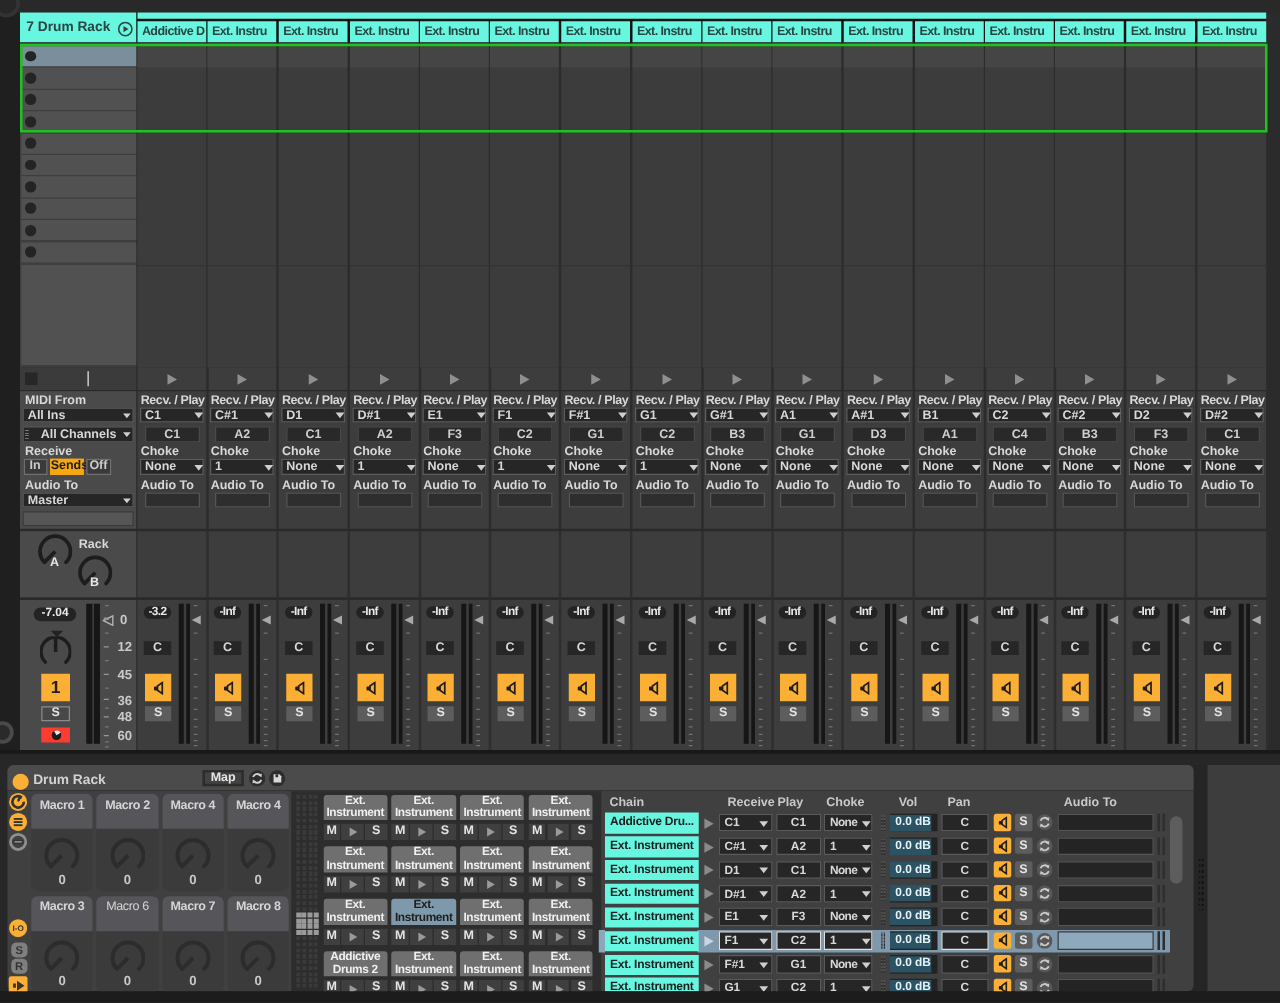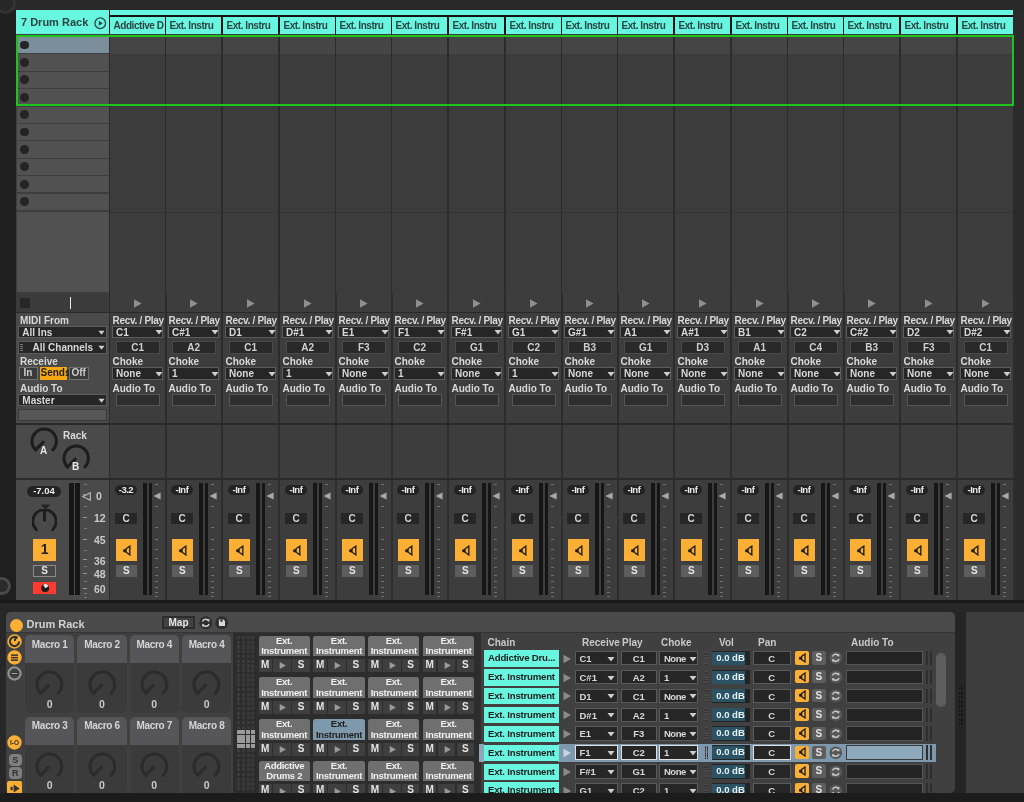--- a/index.html
+++ b/index.html
@@ -1011,21 +1011,21 @@
 <div style="left:25.0px;top:716.9px;width:49.4px;height:77.2px;background:#3b3b3b;border-radius:5px"></div>
 <div style="left:25.0px;top:716.9px;width:49.4px;height:28px;background:#56565a;border-radius:5px 5px 0 0"></div>
 <div style="left:25.0px;top:720.4px;width:49.4px;text-align:center;font-size:10px;font-weight:bold;color:#d5d5d5;letter-spacing:-0.3px">Macro 3</div>
 <svg style="position:absolute;left:35.300000000000004px;top:751.8px" width="28.8" height="28.8" viewBox="0 0 28.8 28.8">
     <path d="M 5.6332 23.166800000000002 A 12.4 12.4 0 1 1 23.166800000000002 23.166800000000002" fill="none" stroke="#2c2c2c" stroke-width="3.2" stroke-linecap="round"></path>
     <line x1="14.4" y1="14.4" x2="5.1" y2="23.700000000000003" stroke="#2c2c2c" stroke-width="3.2"></line>
   </svg>
 <div style="left:25.0px;top:779.4px;width:49.4px;text-align:center;font-size:10.5px;font-weight:bold;color:#c9c9c9">0</div>
 <div style="left:77.3px;top:716.9px;width:49.4px;height:77.2px;background:#3b3b3b;border-radius:5px"></div>
 <div style="left:77.3px;top:716.9px;width:49.4px;height:28px;background:#56565a;border-radius:5px 5px 0 0"></div>
-<div style="left:77.3px;top:720.4px;width:49.4px;text-align:center;font-size:10px;font-weight:bold;color:#d5d5d5;letter-spacing:-0.3px">Macro 6</div>
+<div style="left:77.3px;top:720.4px;width:49.4px;text-align:center;font-size:10px;font-weight:normal;color:#d5d5d5;letter-spacing:-0.3px">Macro 6</div>
 <svg style="position:absolute;left:87.6px;top:751.8px" width="28.8" height="28.8" viewBox="0 0 28.8 28.8">
     <path d="M 5.6332 23.166800000000002 A 12.4 12.4 0 1 1 23.166800000000002 23.166800000000002" fill="none" stroke="#2c2c2c" stroke-width="3.2" stroke-linecap="round"></path>
     <line x1="14.4" y1="14.4" x2="5.1" y2="23.700000000000003" stroke="#2c2c2c" stroke-width="3.2"></line>
   </svg>
 <div style="left:77.3px;top:779.4px;width:49.4px;text-align:center;font-size:10.5px;font-weight:bold;color:#c9c9c9">0</div>
 <div style="left:129.6px;top:716.9px;width:49.4px;height:77.2px;background:#3b3b3b;border-radius:5px"></div>
 <div style="left:129.6px;top:716.9px;width:49.4px;height:28px;background:#56565a;border-radius:5px 5px 0 0"></div>
 <div style="left:129.6px;top:720.4px;width:49.4px;text-align:center;font-size:10px;font-weight:bold;color:#d5d5d5;letter-spacing:-0.3px">Macro 7</div>
 <svg style="position:absolute;left:139.89999999999998px;top:751.8px" width="28.8" height="28.8" viewBox="0 0 28.8 28.8">
     <path d="M 5.6332 23.166800000000002 A 12.4 12.4 0 1 1 23.166800000000002 23.166800000000002" fill="none" stroke="#2c2c2c" stroke-width="3.2" stroke-linecap="round"></path>

